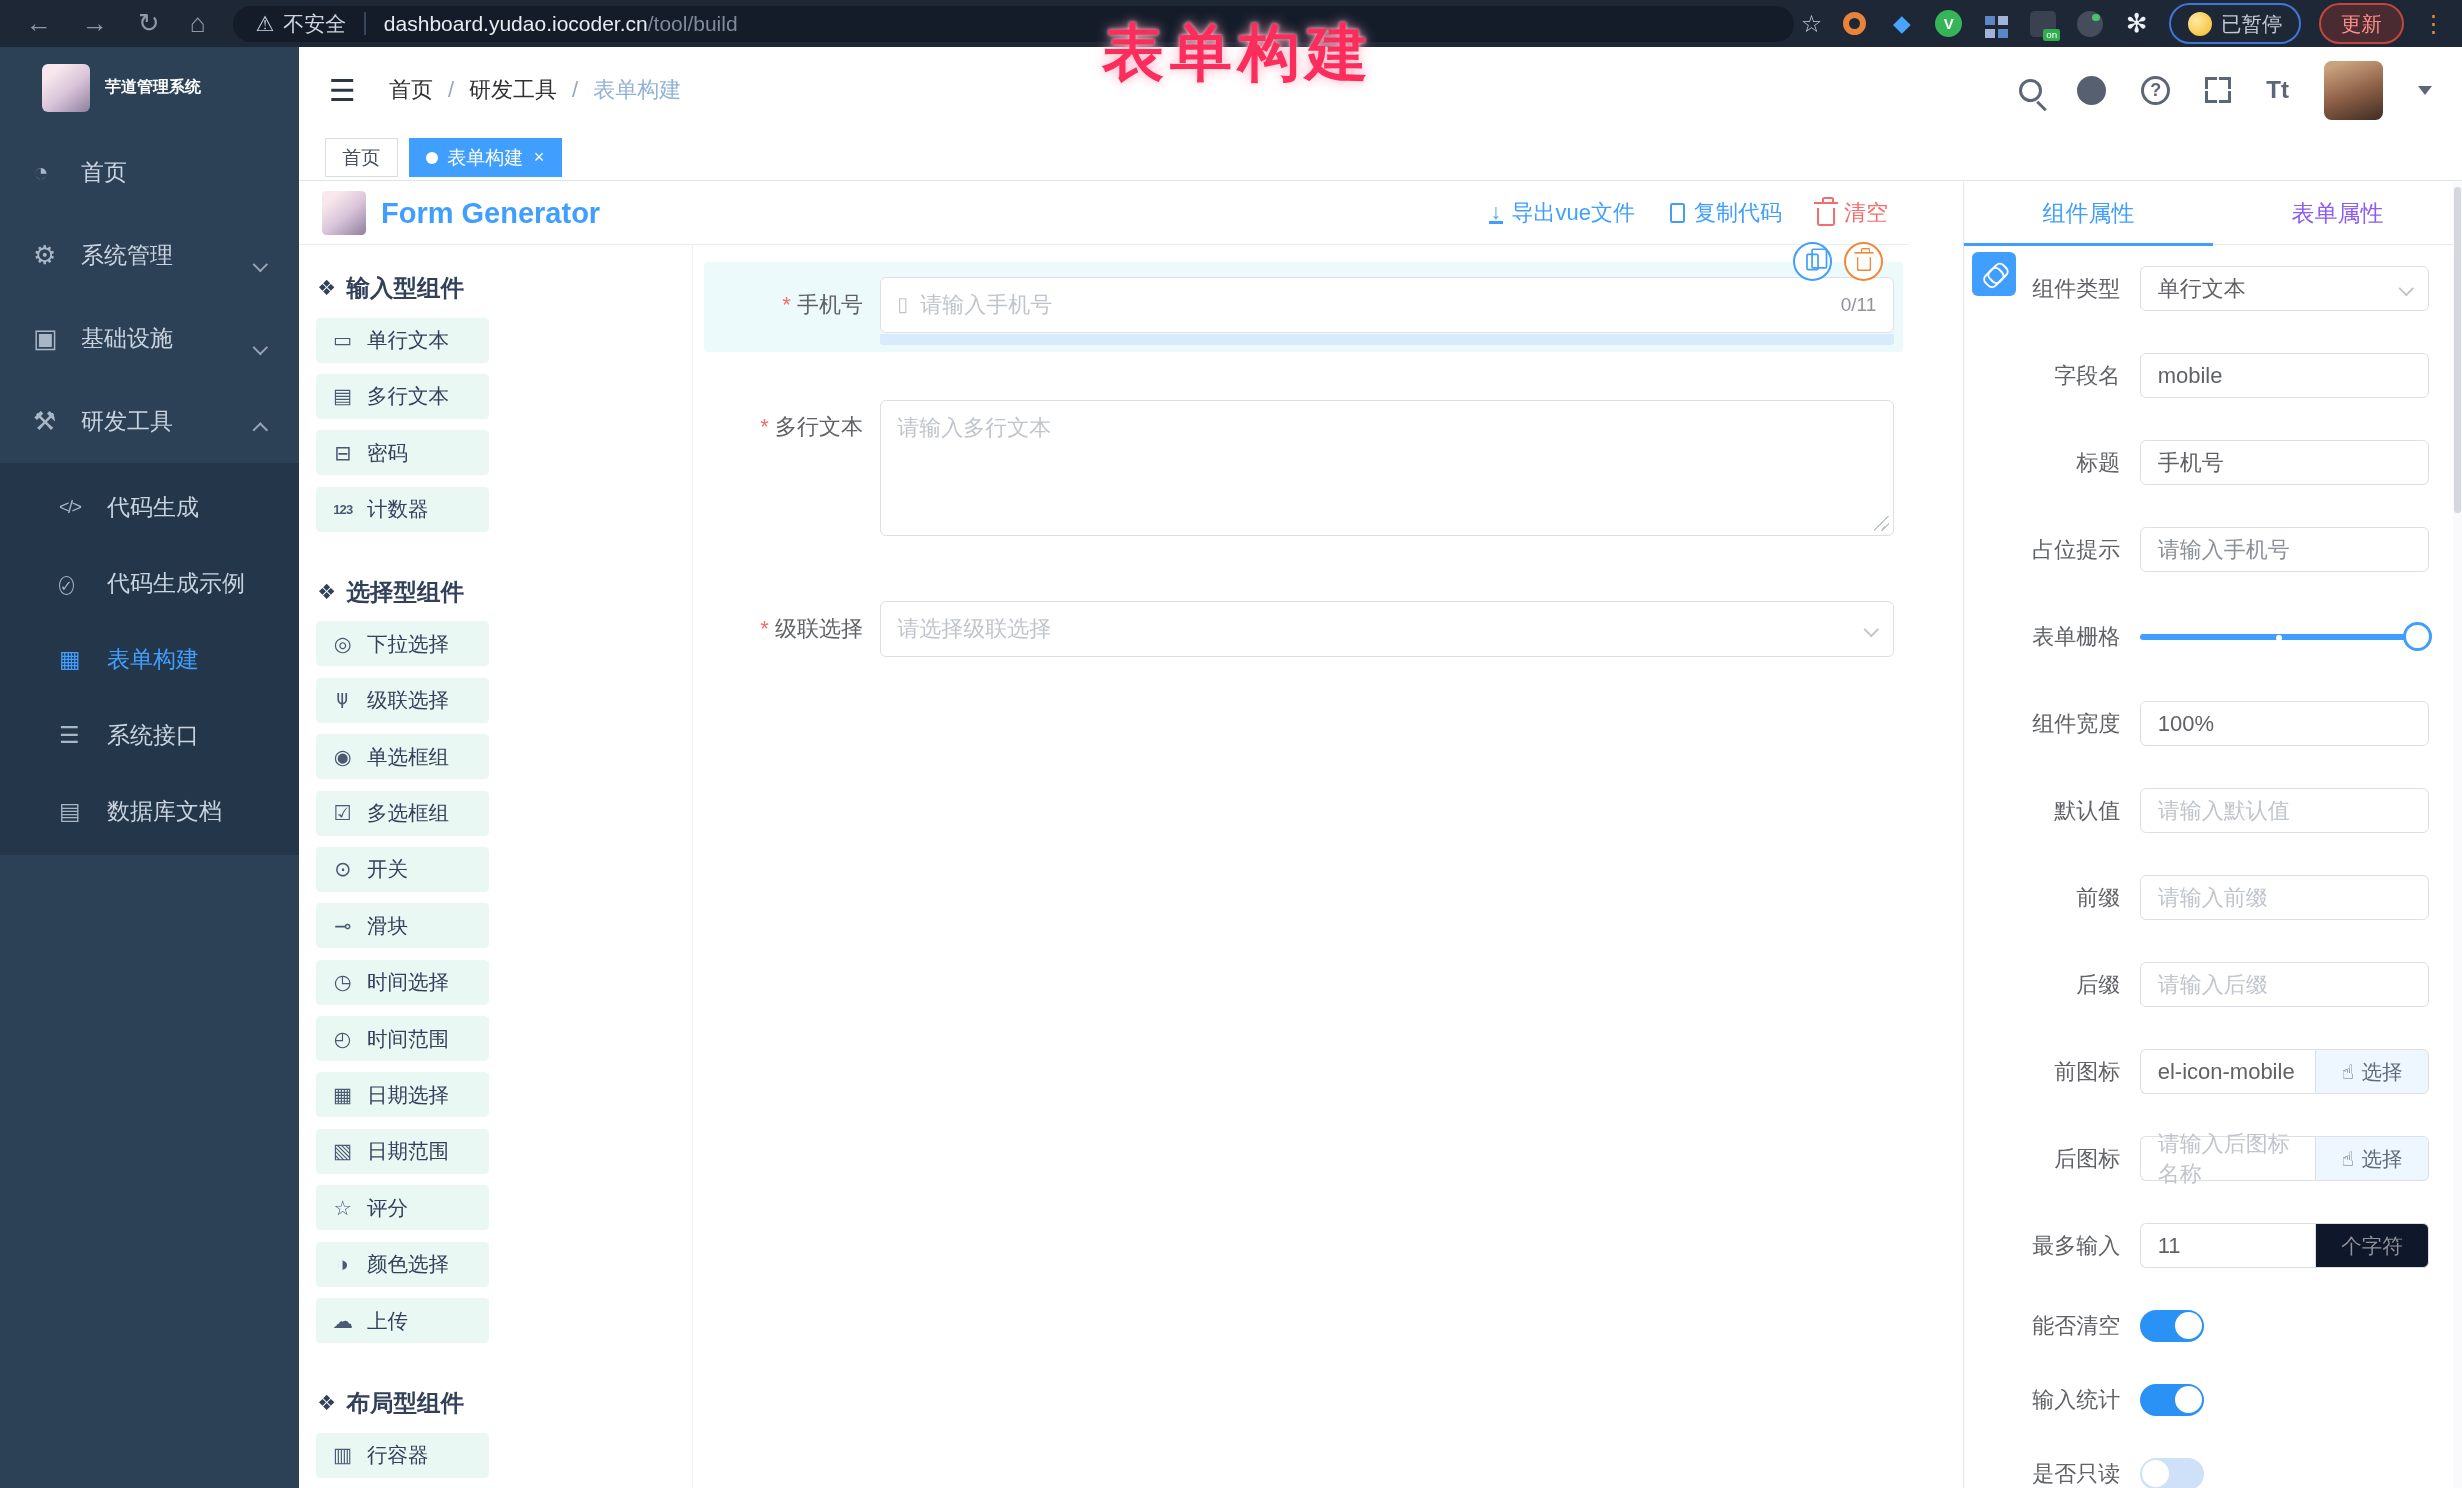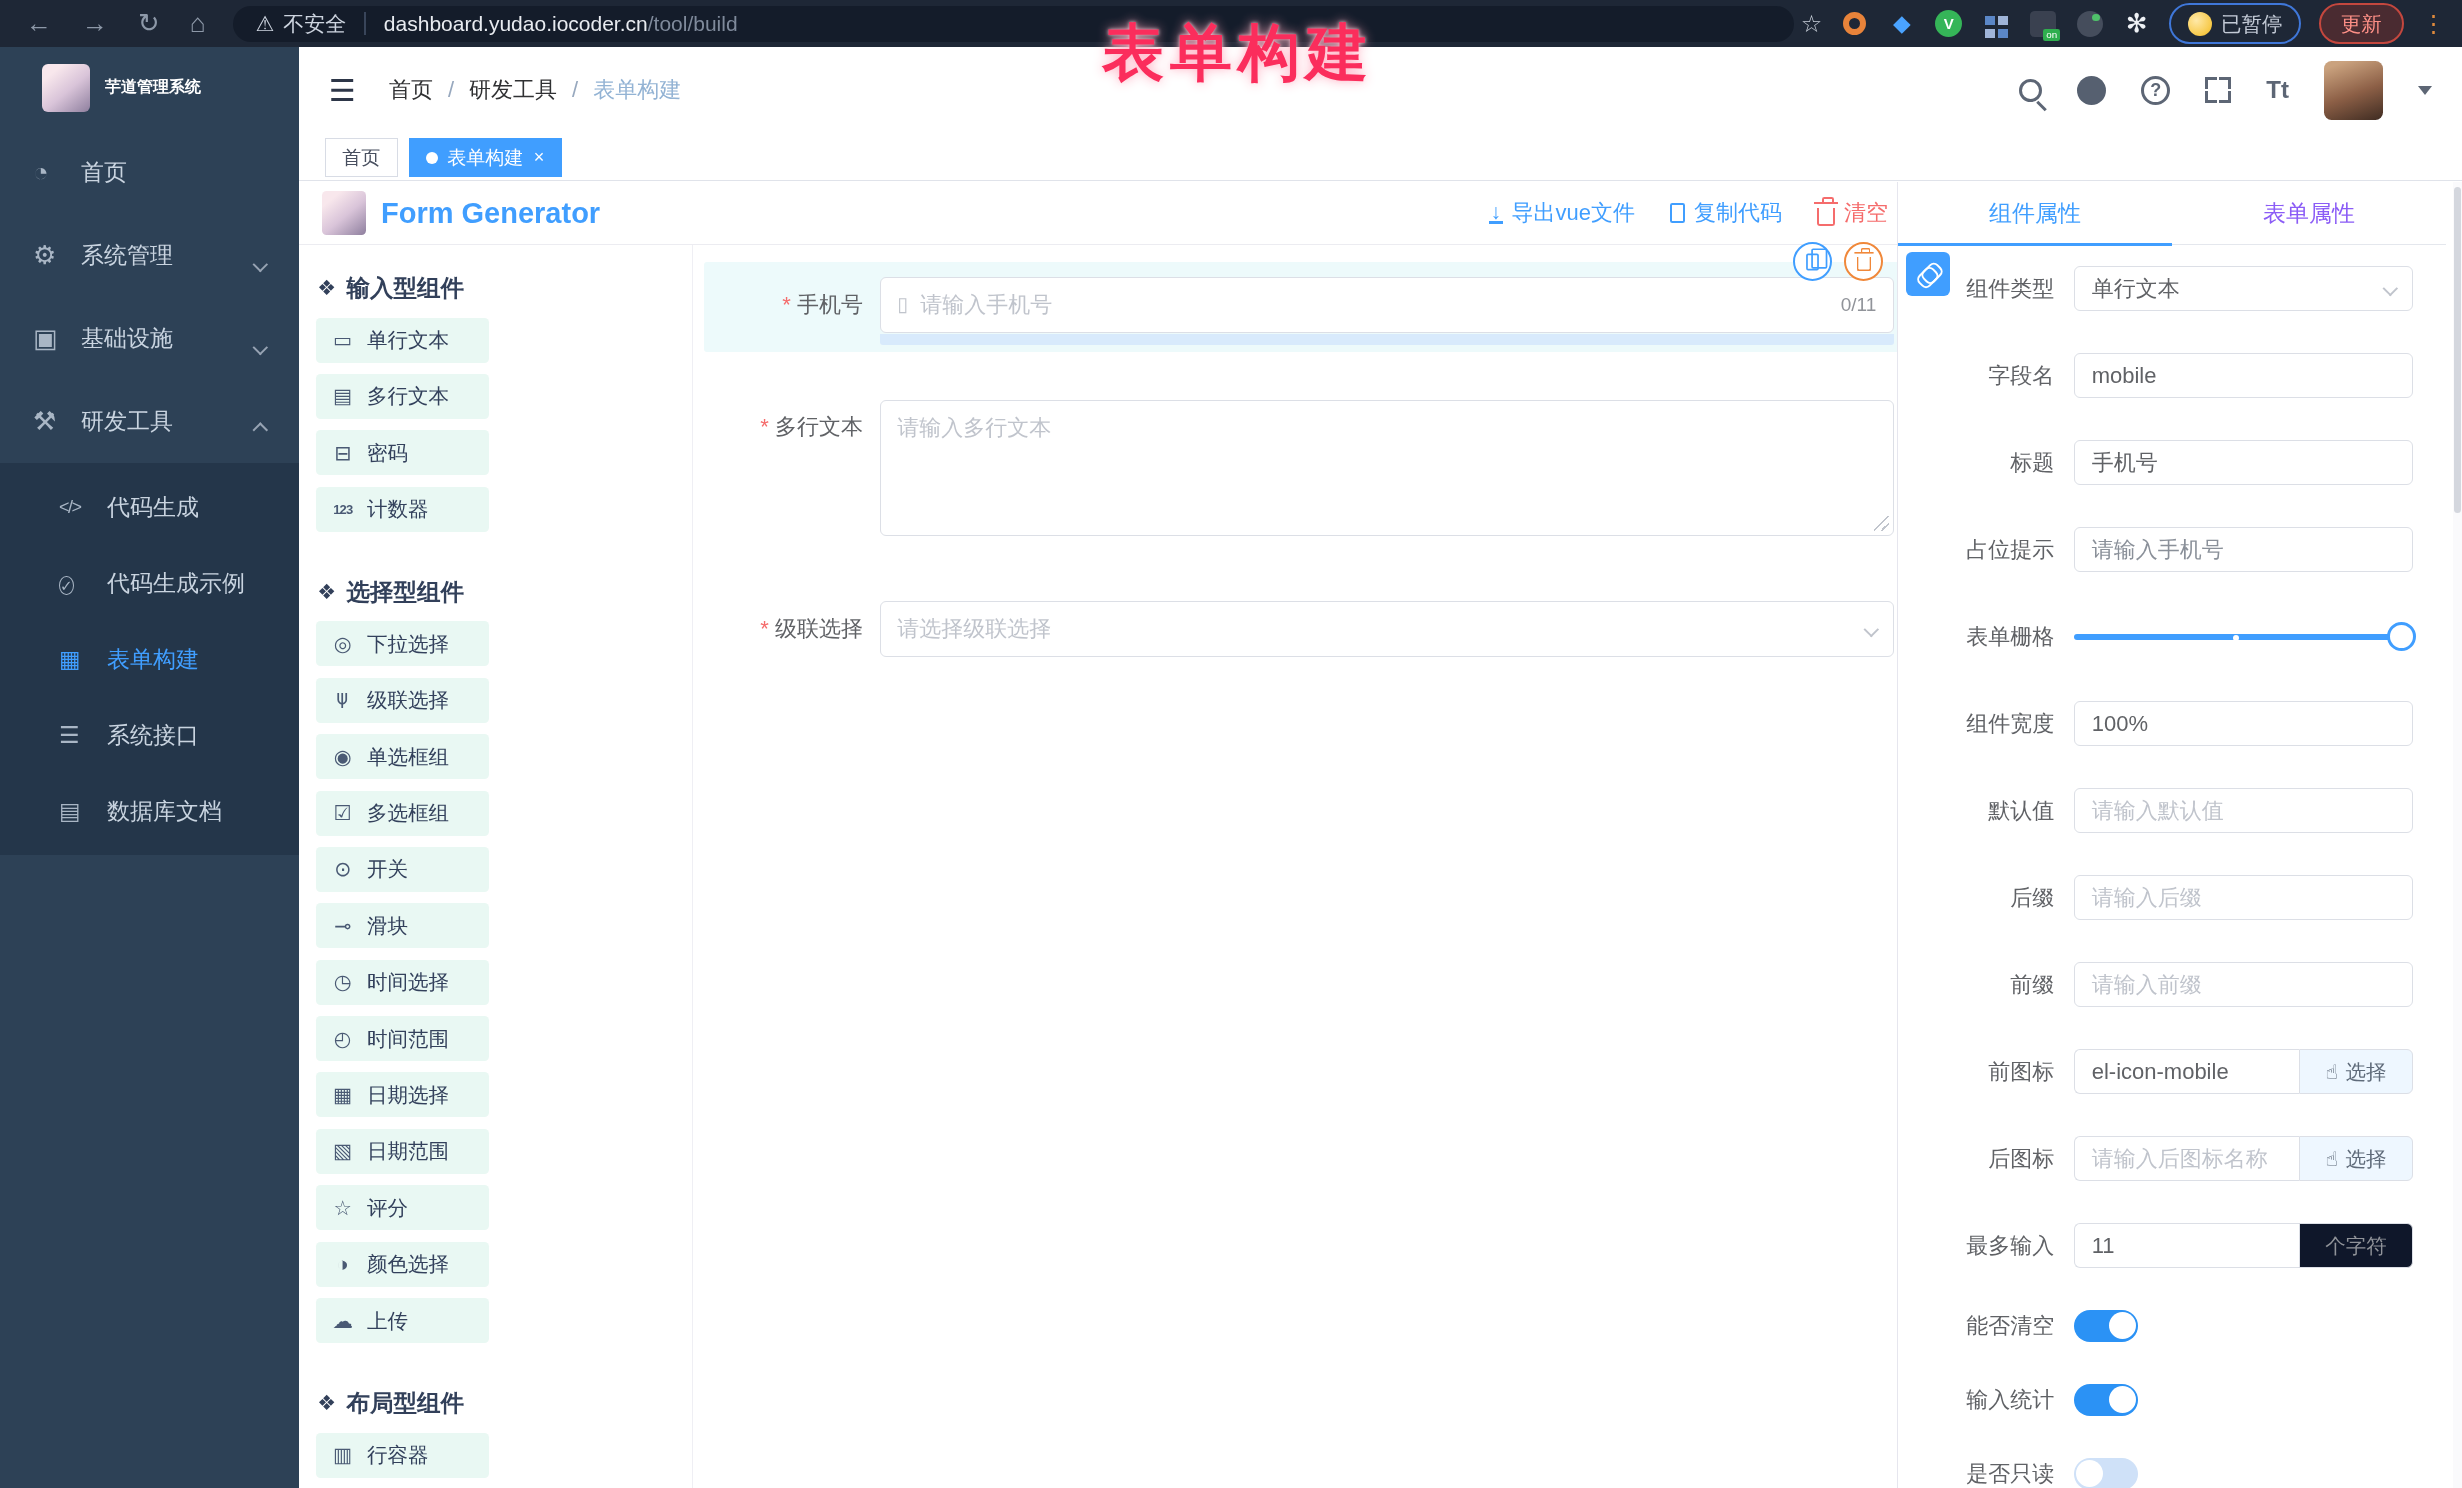--- a/index.html
+++ b/index.html
@@ -164,21 +164,21 @@
   .cbtn{width:39px;height:39px;border-radius:50%;background:#fff;display:flex;align-items:center;
     justify-content:center;cursor:pointer}
   .cbtn.copy{border:2.3px solid #409eff;color:#409eff}
   .cbtn.del{border:2.3px solid #f0883a;color:#f0883a}
   .cbtn .ic-copy{transform:scale(.85)}
   .cbtn .ic-trash{transform:scale(.8);margin-top:4.5px}
   .gap64{height:48px}
   .gap86{height:65px}
 
   
-  .rpanel{position:absolute;right:16px;top:0;width:549px;bottom:0;border-left:1.5px solid #e6e6ee;background:#fff}
+  .rpanel{position:absolute;right:0;top:0;width:499px;bottom:0;border-left:1.5px solid #e6e6ee;background:#fff}
   .rp-tabs{height:63px;border-bottom:1.5px solid #e4e7ed;display:flex}
   .rp-tab{flex:1;display:flex;align-items:center;justify-content:center;font-size:23px;
     color:#8b5cf6;position:relative;cursor:pointer}
   .rp-tab.active{color:#409eff}
   .rp-tab.active::after{content:"";position:absolute;left:0;right:0;bottom:-1.5px;height:3px;background:#409eff}
   .link-btn{position:absolute;left:8.3px;top:70px;width:44px;height:44px;background:#409eff;
     border-radius:6px;display:flex;align-items:center;justify-content:center;cursor:pointer;z-index:6}
   .ic-link{position:relative;width:27px;height:12px;transform:rotate(-45deg)}
   .ic-link::before{content:"";position:absolute;left:0;top:0;width:16.7px;height:12px;
     border:2.3px solid #fff;border-radius:6px}
@@ -556,29 +556,29 @@
             <span>100%</span>
           </div>
         </div>
         <div class="rp-row">
           <span class="rp-label">默认值</span>
           <div class="rp-ctrl ph">
             <span>请输入默认值</span>
           </div>
         </div>
         <div class="rp-row">
+          <span class="rp-label">前缀</span>
+          <div class="rp-ctrl ph">
+            <span>请输入前缀</span>
+          </div>
+        </div>
+        <div class="rp-row">
           <span class="rp-label">后缀</span>
           <div class="rp-ctrl ph">
             <span>请输入后缀</span>
-          </div>
-        </div>
-        <div class="rp-row">
-          <span class="rp-label">前缀</span>
-          <div class="rp-ctrl ph">
-            <span>请输入前缀</span>
           </div>
         </div>
         <div class="rp-row">
           <span class="rp-label">前图标</span>
           <div class="rp-group">
             <div class="rp-ctrl">
               <span>el-icon-mobile</span>
             </div>
             <div class="rp-append">
               <span>☝</span>

